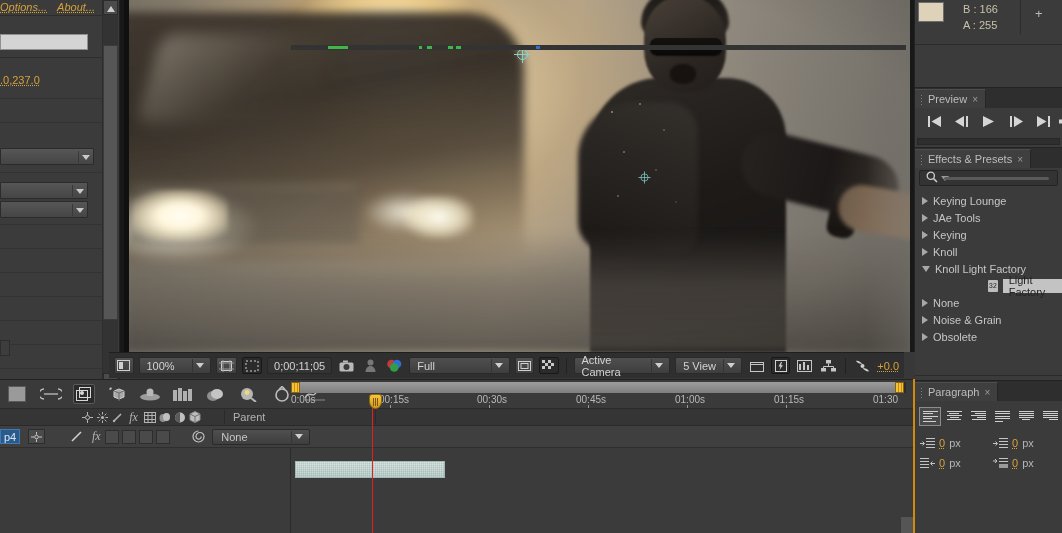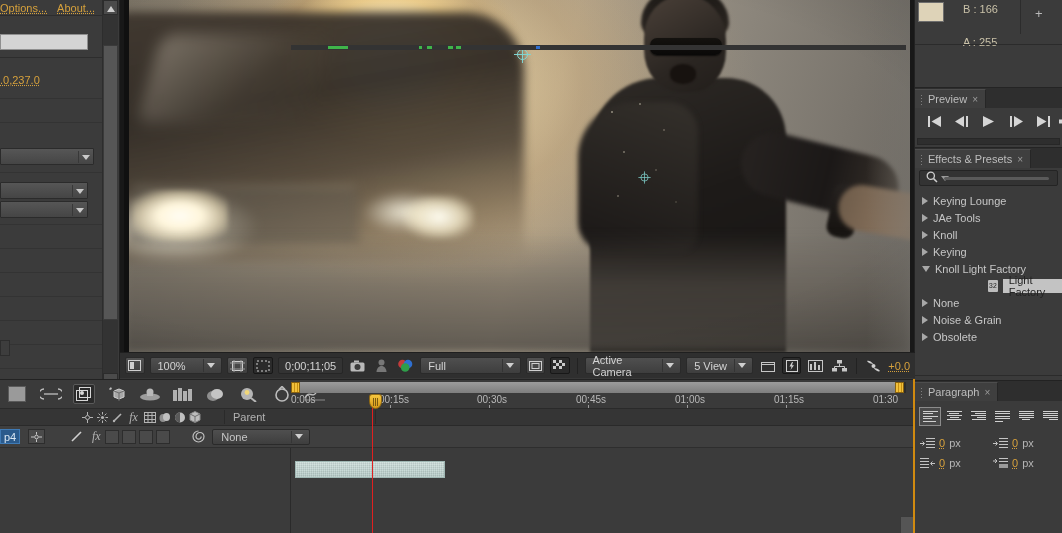--- a/index.html
+++ b/index.html
@@ -25,21 +25,21 @@
   .grip { width:3px; height:11px;
     background:
       radial-gradient(circle, #8a8a8a 45%, transparent 46%) 0 0/3px 3px repeat-y;
     opacity:.85; }
   .tabx { color:#9a9a9a; font-size:10px; }
 
   
   #leftpanel { left:0; top:0; width:120px; height:388px; background:#3b3b3b;
                border-right:1px solid #222; }
   #left-toprow { position:absolute; left:0; top:0; width:104px; height:14px;
-                 background:#3b3b3b; display:flex; align-items:flex-end; gap:10px; }
+                 background:#3b3b3b; display:flex; align-items:center; gap:10px;font-style:italic; }
   .lnk { color:#d6a13c; text-decoration:underline; text-decoration-style:dotted;
          font-size:11px; white-space:nowrap; }
   #left-sep1 { position:absolute; left:0; top:15px; width:104px; height:1px; background:#2d2d2d; }
   #left-textfield { position:absolute; left:0; top:34px; width:88px; height:16px;
                     background:#d4d4d4; border:1px solid #8f8f8f; }
   #left-sep2 { position:absolute; left:0; top:57px; width:104px; height:1px; background:#2d2d2d; }
   #left-val { position:absolute; left:0; top:74px; width:104px; height:14px;
               color:#d6a13c; font-size:11px; text-decoration:underline;
               text-decoration-style:dotted; }
   .lrule { position:absolute; left:0; width:104px; height:1px; background:#333; }
@@ -142,21 +142,21 @@
   .cross { position:absolute; width:17px; height:17px; }
   .cross::before, .cross::after { content:""; position:absolute; background:#7fd4d0; }
   .cross::before { left:8px; top:0; width:1px; height:17px; }
   .cross::after { left:0; top:8px; width:17px; height:1px; }
   .cross .ring { position:absolute; left:3px; top:3px; width:11px; height:11px;
     border:1px solid #86d7d2; border-radius:50%; }
   #cross1 { left:390px; top:46px; }
   #cross2 { left:512px; top:169px; transform:scale(.72); }
 
   
-  #vtools { position:absolute; left:120px; top:352px; width:795px; height:26px;
+  #vtools { position:absolute; left:109px; top:352px; width:795px; height:26px;
             background:#2f2f2f; border-top:1px solid #1f1f1f;
             display:flex; align-items:center; gap:5px; padding:0 5px; }
   .vbtn { height:17px; min-width:19px; background:linear-gradient(#515151,#3f3f3f);
           border:1px solid #2a2a2a; border-radius:2px; display:flex;
           align-items:center; justify-content:center; color:#cfcfcf; }
   .vbtn.dark { background:#2b2b2b; border:1px solid #181818; }
   .vfield { height:17px; background:#333; border:1px solid #262626; border-radius:2px;
             display:flex; align-items:center; color:#d3d3d3; padding:0 6px; font-size:11px; }
   .vcombo { height:17px; background:linear-gradient(#4f4f4f,#3e3e3e); border:1px solid #2a2a2a;
             border-radius:2px; display:flex; align-items:center; color:#d3d3d3;
@@ -692,21 +692,21 @@
   <div id="tl-right-edge"></div>
 
   <div class="panel" id="rightcol">
 
     <div id="infoPanel">
       <div id="swatch"></div>
       <span class="infoline" style="top:3px">
         <span>B :</span>
         <span>166</span>
       </span>
-      <span class="infoline" style="top:36px">
+      <span class="infoline" style="top:19px">
         <span>A :</span>
         <span>255</span>
       </span>
       <div id="info-vsep"></div>
       <div id="plusicon">+</div>
       <div id="info-hsep"></div>
     </div>
     <div id="rc-divider1"></div>
 
     <div id="previewPanel">
@@ -777,25 +777,25 @@
         <div class="fxrow">
           <span class="tri"></span>
           <span>Keying Lounge</span>
         </div>
         <div class="fxrow">
           <span class="tri"></span>
           <span>JAe Tools</span>
         </div>
         <div class="fxrow">
           <span class="tri"></span>
-          <span>Knoll</span>
+          <span>Keying</span>
         </div>
         <div class="fxrow">
           <span class="tri"></span>
-          <span>Keying</span>
+          <span>Knoll</span>
         </div>
         <div class="fxrow">
           <span class="tri open"></span>
           <span>Knoll Light Factory</span>
         </div>
         <div class="fxchild">
           <span class="fxglyph">32</span>
           <span class="fxsel-label">Light Factory</span>
         </div>
         <div class="fxrow">

